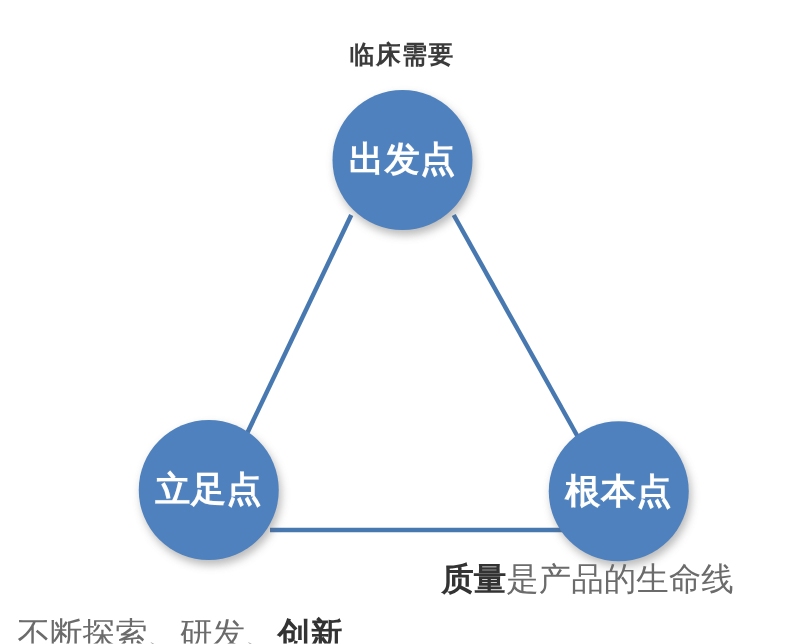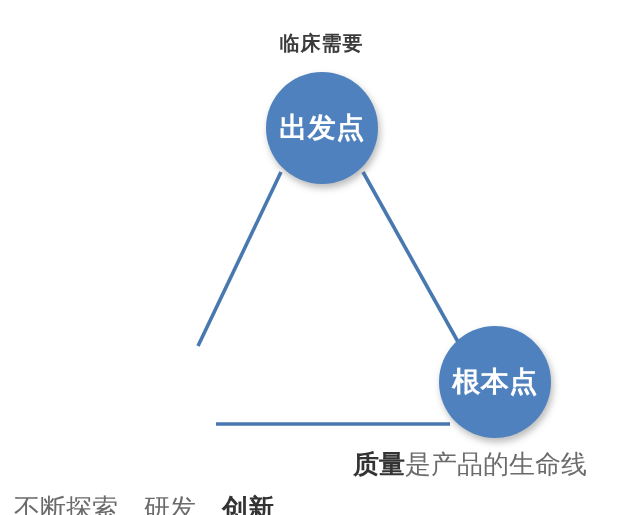--- a/index.html
+++ b/index.html
@@ -58,21 +58,21 @@
     color: #ffffff;
     font-size: 28px;
     font-weight: bold;
     letter-spacing: 0.5px;
     line-height: 30px;
     white-space: nowrap;
     text-shadow: 0 0 1px rgba(255,255,255,0.25);
   }
   #node-top    { left: 266px; top:  72px; }
   #node-left   { left: 111px; top: 336px; }
-  #node-right  { left: 439px; top: 326px; }
+  #node-right  { left: 439px; top: 337px; }
 
   
   .caption {
     position: absolute;
     font-size: 26px;
     line-height: 34px;
     white-space: nowrap;
     color: #6b6b6b;
   }
   .caption .em {
@@ -92,20 +92,23 @@
   <svg id="connectors" viewBox="0 0 643 515" xmlns="http://www.w3.org/2000/svg">
     <line x1="281" y1="172" x2="198" y2="346" stroke="#4878b0" stroke-width="3.6" stroke-linecap="butt"></line>
     <line x1="363" y1="172" x2="462" y2="349" stroke="#4878b0" stroke-width="3.6" stroke-linecap="butt"></line>
     <line x1="216" y1="424" x2="450" y2="424" stroke="#4878b0" stroke-width="3.6" stroke-linecap="butt"></line>
   </svg>
 
   <div id="node-top" class="node-circle">
     <span class="node-label">出发点</span>
   </div>
 
+  <div id="node-left" class="node-circle">
+    <span class="node-label">立足点</span>
+  </div>
 
   <div id="node-right" class="node-circle">
     <span class="node-label">根本点</span>
   </div>
 
   <div id="caption-left" class="caption">
     <span>不断探索、研发、</span><span class="em">创新</span>
   </div>
 
   <div id="caption-right" class="caption">

